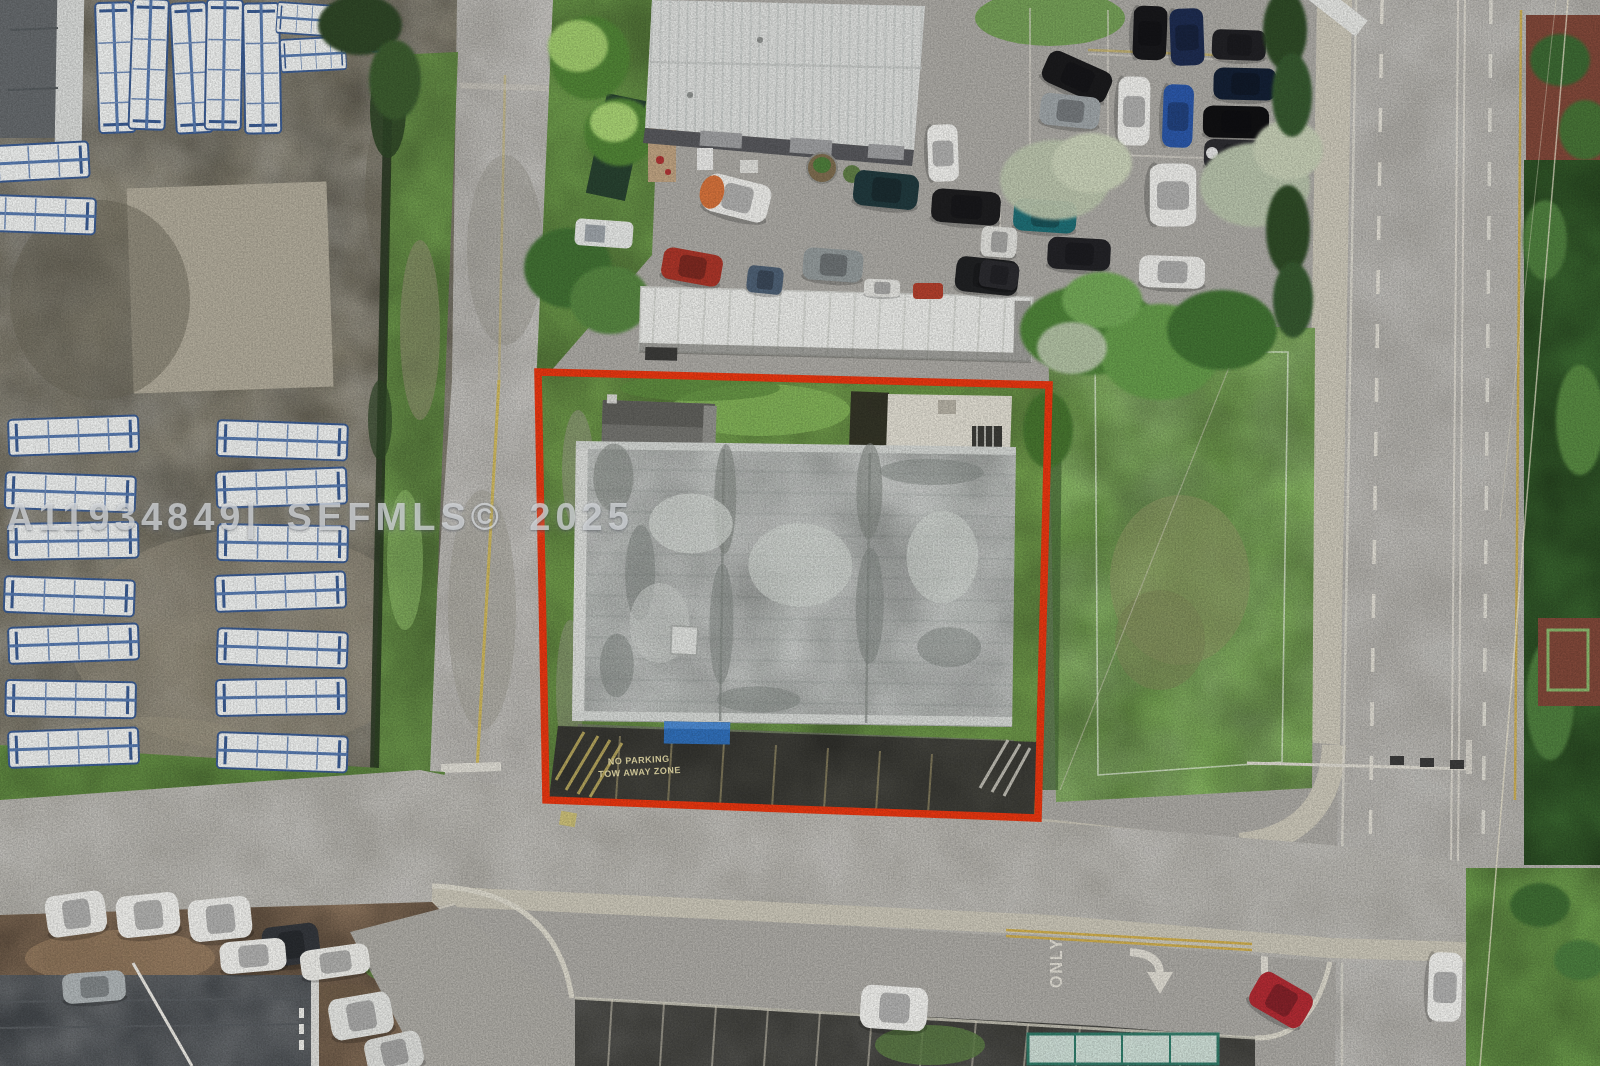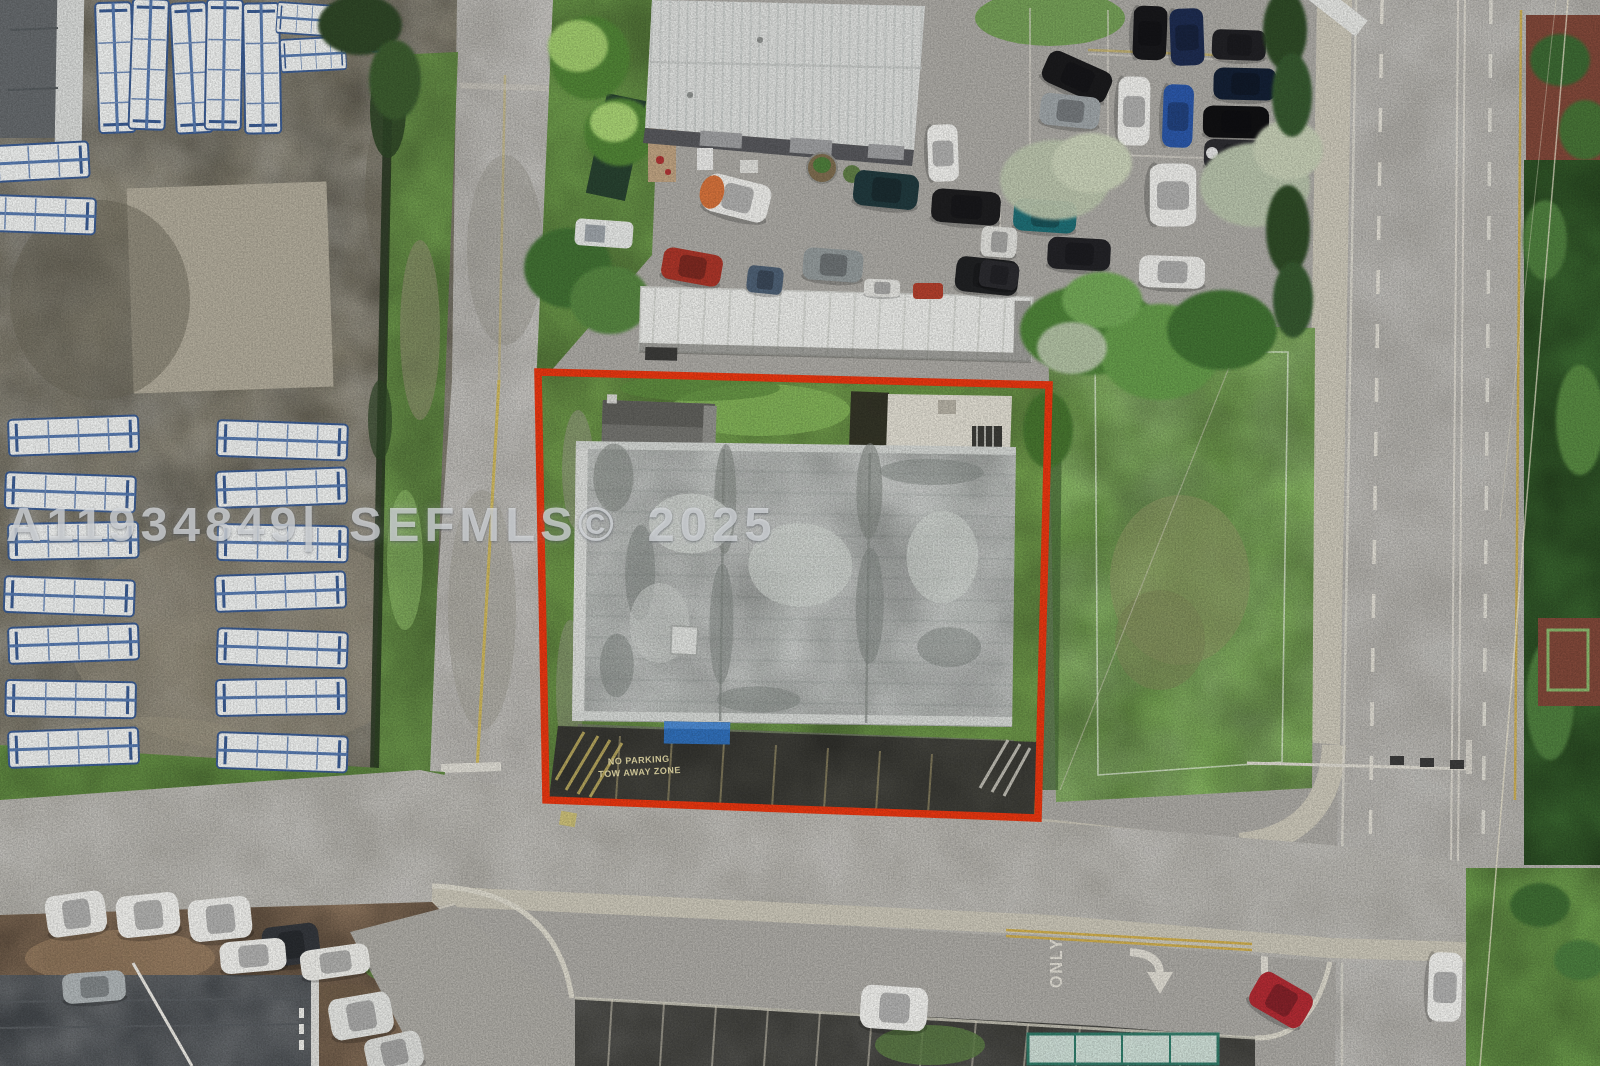--- a/index.html
+++ b/index.html
@@ -2,21 +2,21 @@
 <html><head>
 <meta charset="utf-8">
 <style>
   html,body{margin:0;padding:0;background:#222;}
   .stage{position:relative;width:1600px;height:1066px;overflow:hidden;
          font-family:"Liberation Sans","DejaVu Sans",sans-serif;background:#a7a5a0;}
   .stage svg{position:absolute;left:0;top:0;}
   .watermark{
     position:absolute;left:6px;top:496px;width:960px;
     font-family:"Liberation Sans","DejaVu Sans",sans-serif;
-    font-size:49px;font-weight:600;letter-spacing:5px;word-spacing:10px;
+    font-size:38px;font-weight:600;letter-spacing:5px;word-spacing:10px;
     color:rgba(228,231,235,0.68);
     text-shadow:0 1px 3px rgba(55,60,70,0.55), 0 0 10px rgba(255,255,255,0.25);
     white-space:nowrap;pointer-events:none;user-select:none;
   }
 </style>
 </head>
 <body>
 
 <div class="stage">
 <svg width="1600" height="1066" viewBox="0 0 1600 1066">

